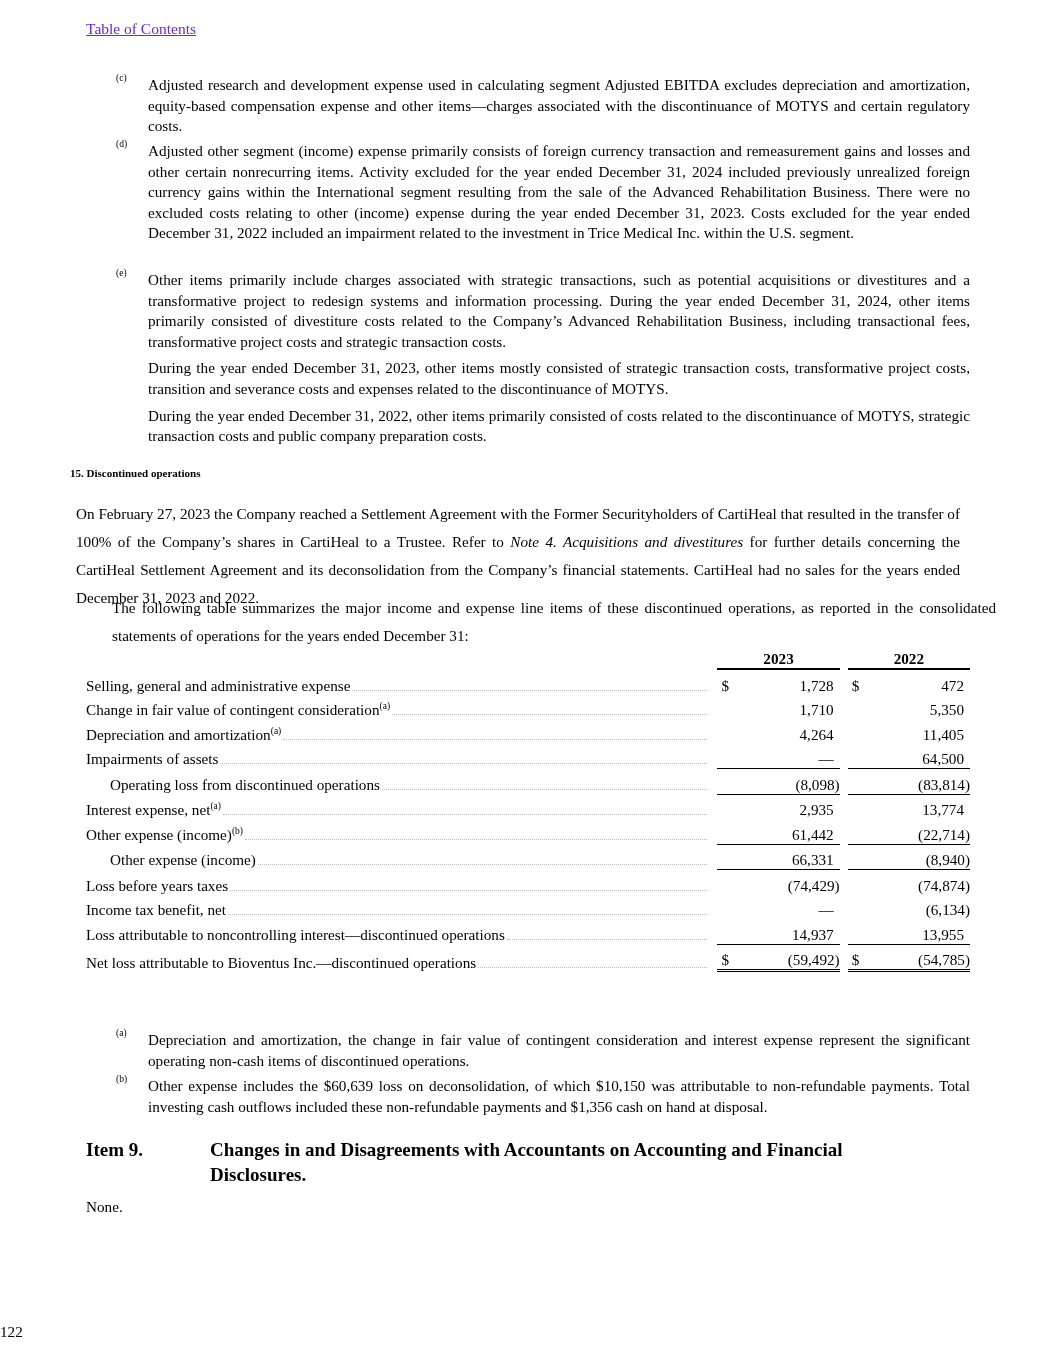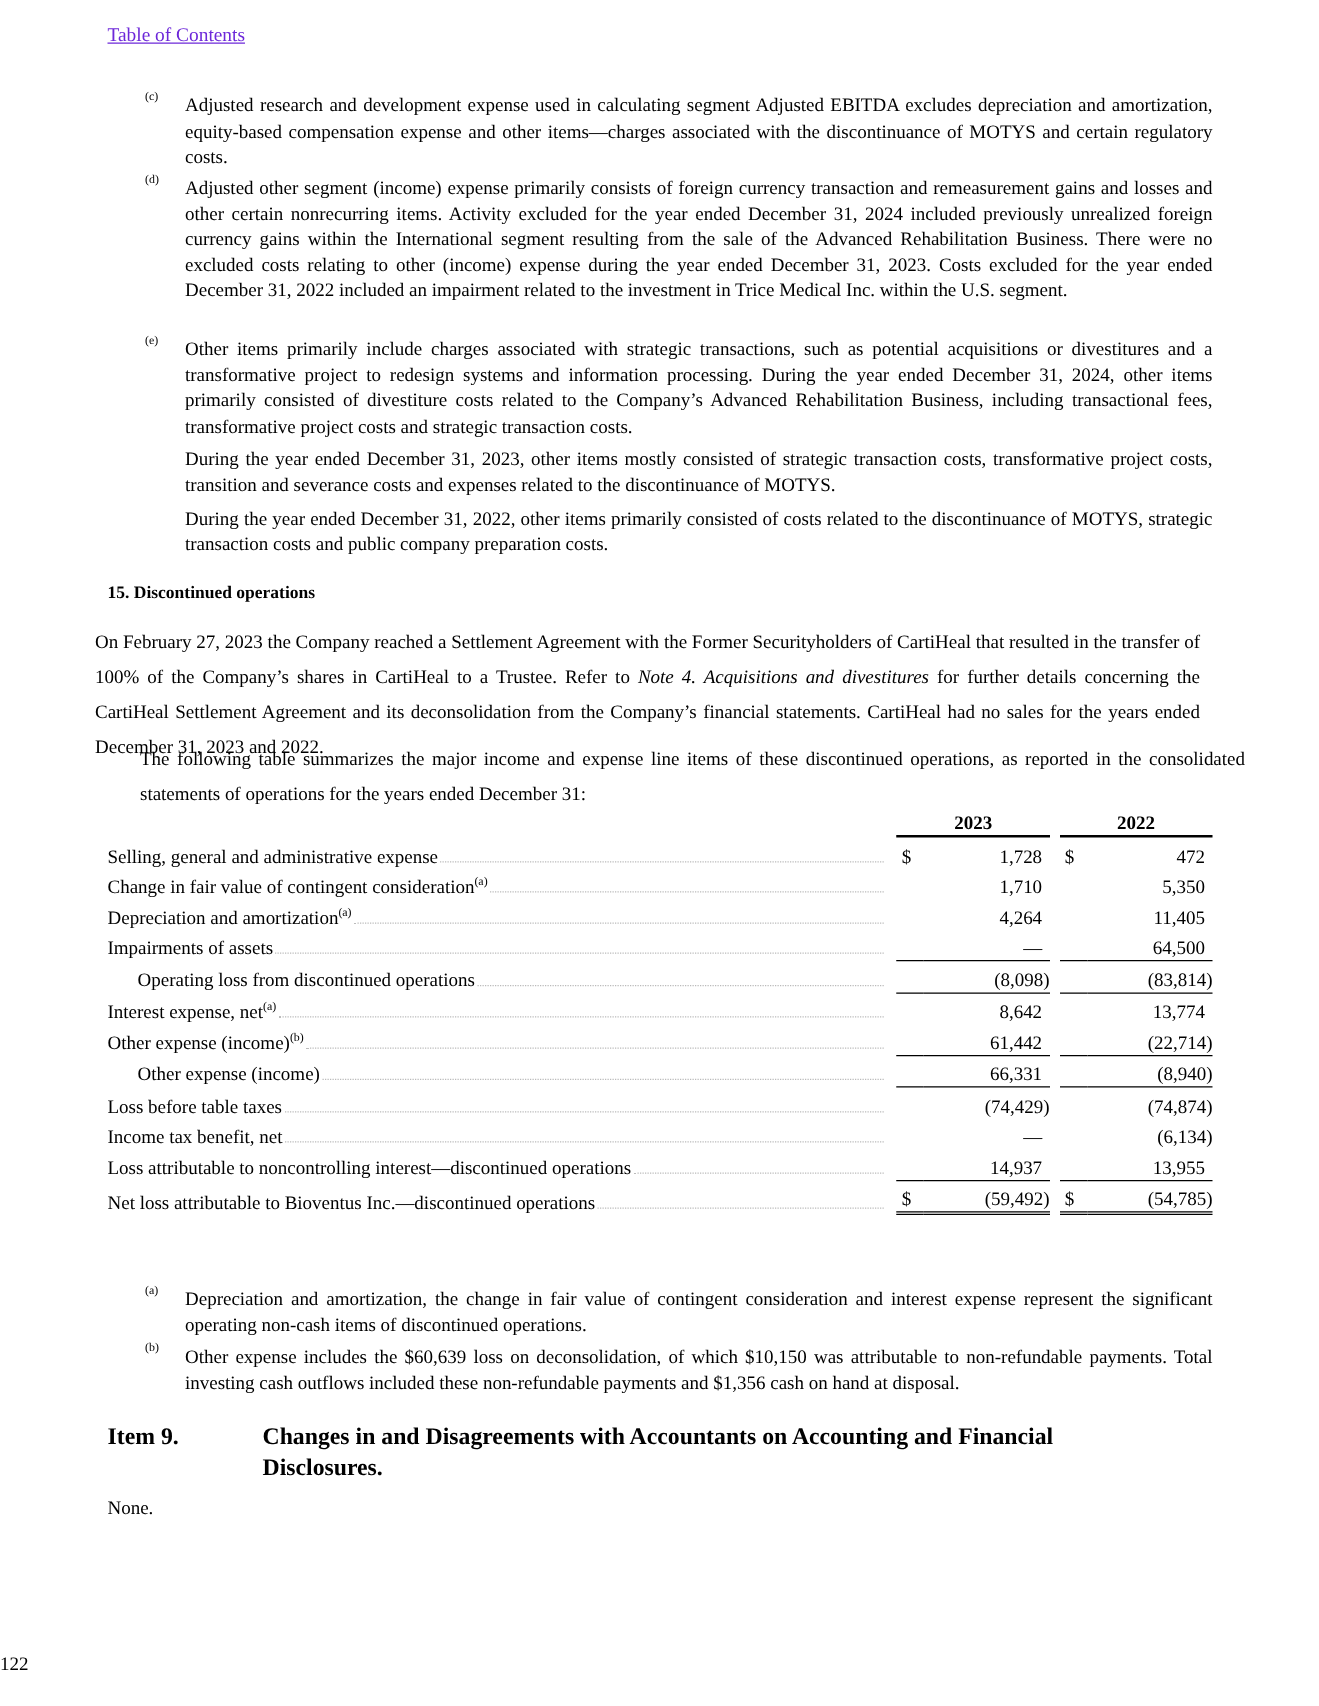--- a/index.html
+++ b/index.html
@@ -15,21 +15,21 @@
     position: absolute; left: 86px; width: 884px;
   }
   .note .mark {
     position: absolute; left: 30px; top: -2px; font-size: 9.5px;
   }
   .note .text {
     margin-left: 62px; text-align: justify; line-height: 20.6px;
   }
   .note .para2 { margin-top: 6px; }
   .heading {
-    position: absolute; left: 86px; font-weight: bold; font-size: 14px;
+    position: absolute; left: 70px; font-weight: bold; font-size: 11px;
   }
   .body-para {
     position: absolute; left: 76px; width: 884px; text-align: justify; line-height: 28px;
   }
   .body-para i { font-style: italic; }
 
   table.fin {
     position: absolute; left: 86px; top: 648px; width: 884px;
     border-collapse: separate; border-spacing: 0; font-size: 15.2px;
   }
@@ -177,21 +177,21 @@
 
     <tr>
       <td>
           <div class="lbl">
             <span class="t"><span>Interest expense, net</span><sup>(a)</sup></span>
             <span class="dots"></span>
           </div>
         </td>
       <td class="gap"></td>
         <td class="cur bt"></td>
-      <td class="num np bt"><span>8,642</span></td>
+      <td class="num np bt"><span>2,935</span></td>
       <td class="gap"></td>
         <td class="cur bt"></td>
       <td class="num np bt"><span>13,774</span></td>
     </tr>
 
     <tr>
       <td>
           <div class="lbl">
             <span class="t"><span>Other expense (income)</span><sup>(b)</sup></span>
             <span class="dots"></span>
@@ -216,21 +216,21 @@
         <td class="cur bt"></td>
       <td class="num np bt"><span>66,331</span></td>
       <td class="gap"></td>
         <td class="cur bt"></td>
       <td class="num bt"><span>(8,940)</span></td>
     </tr>
 
     <tr>
       <td>
           <div class="lbl">
-            <span class="t">Loss before table taxes</span>
+            <span class="t">Loss before years taxes</span>
             <span class="dots"></span>
           </div>
         </td>
       <td class="gap"></td>
         <td class="cur bt"></td>
       <td class="num bt"><span>(74,429)</span></td>
       <td class="gap"></td>
         <td class="cur bt"></td>
       <td class="num bt"><span>(74,874)</span></td>
     </tr>

